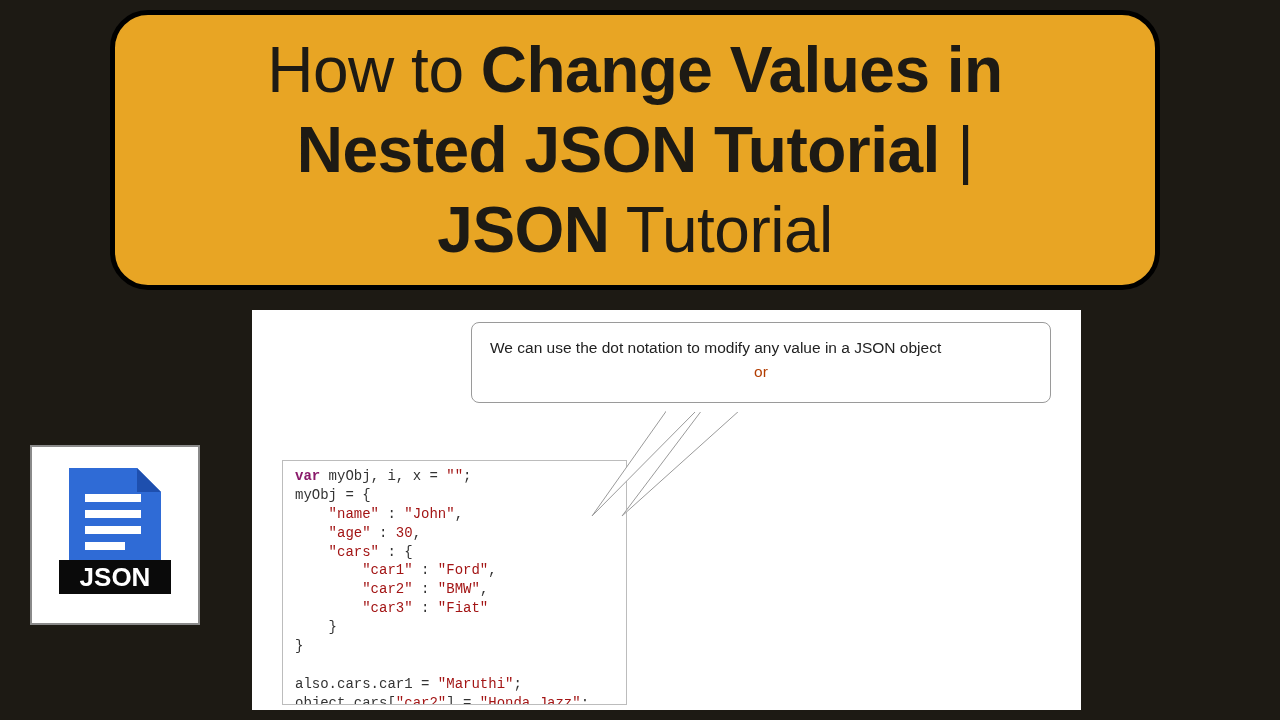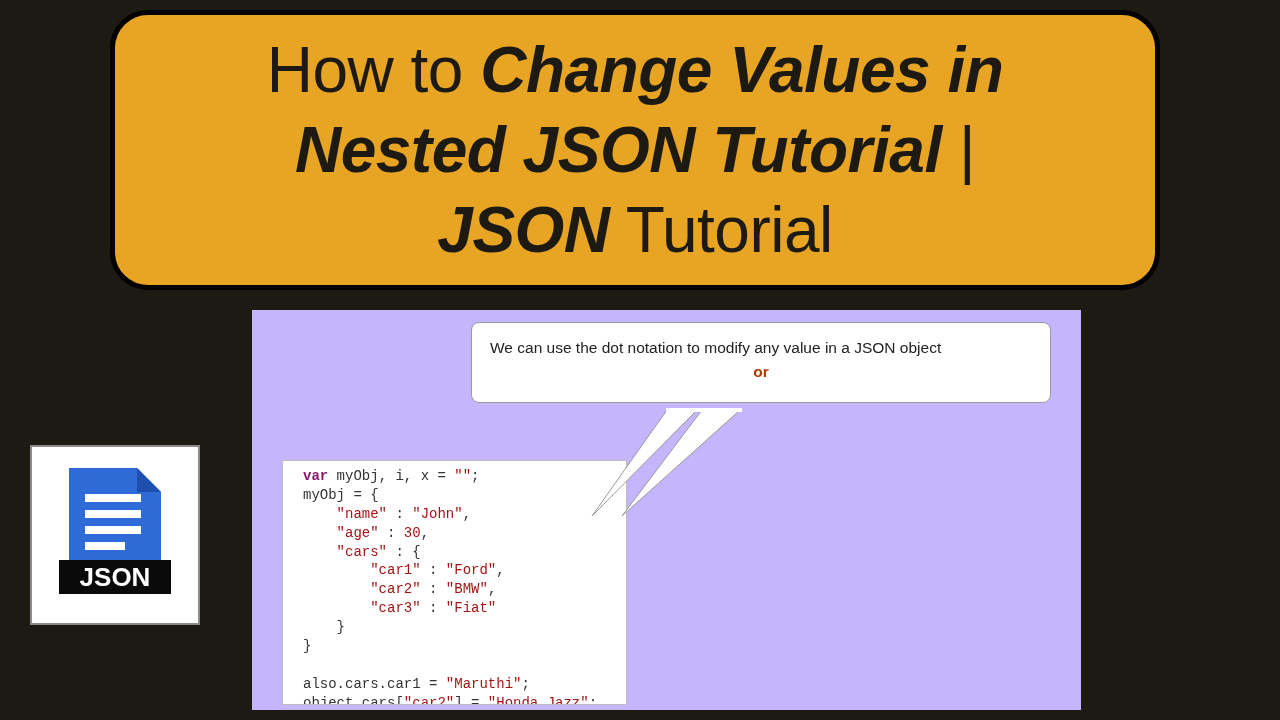--- a/index.html
+++ b/index.html
@@ -26,21 +26,21 @@
     padding: 10px 30px;
     text-align: center;
   }
   .title-text {
     font-size: 64px;
     line-height: 1.25;
     color: #1d1a14;
     font-weight: 400;
     letter-spacing: -0.5px;
   }
-  .title-text .em { font-style: italic; font-weight: 700; }
+  .title-text .em { font-weight: 700; }
 
   
   .json-icon-wrap {
     position: absolute;
     left: 30px;
     top: 445px;
     width: 170px;
     height: 180px;
     background: #ffffff;
     border: 2px solid #8a8a8a;
@@ -50,60 +50,60 @@
   }
   .json-icon-wrap svg { width: 128px; height: 150px; }
 
   
   .panel {
     position: absolute;
     left: 252px;
     top: 310px;
     width: 829px;
     height: 400px;
-    background: #c4b5fd;
+    background: #ffffff;
   }
 
   
   .callout {
     position: absolute;
     right: 30px;
     top: 12px;
     width: 580px;
     background: #fff;
     border: 1px solid #9a9a9a;
     border-radius: 8px;
     padding: 14px 18px 16px 18px;
     font-size: 15.5px;
     color: #222;
     line-height: 1.45;
     z-index: 2;
   }
   .callout .sep {
     text-align: center;
-    font-weight: 700;
+    font-weight: 400;
     color: #b23c00;
     margin: 2px 0;
   }
   .callout-tail {
     position: absolute;
     z-index: 1;
   }
   .callout-tail svg { display: block; }
 
   
   .code-block {
     position: absolute;
     left: 30px;
     top: 150px;
     width: 345px;
     height: 245px;
     background: #fff;
     border: 1px solid #bcbcbc;
-    padding: 6px 20px;
+    padding: 6px 12px;
     font-family: Consolas, "Courier New", monospace;
     font-size: 14px;
     line-height: 1.35;
     color: #333;
     white-space: pre;
     overflow: hidden;
   }
   .kw { color: #8a1a6a; font-weight: 600; }
   .str { color: #a31515; }
   .num { color: #a31515; }

